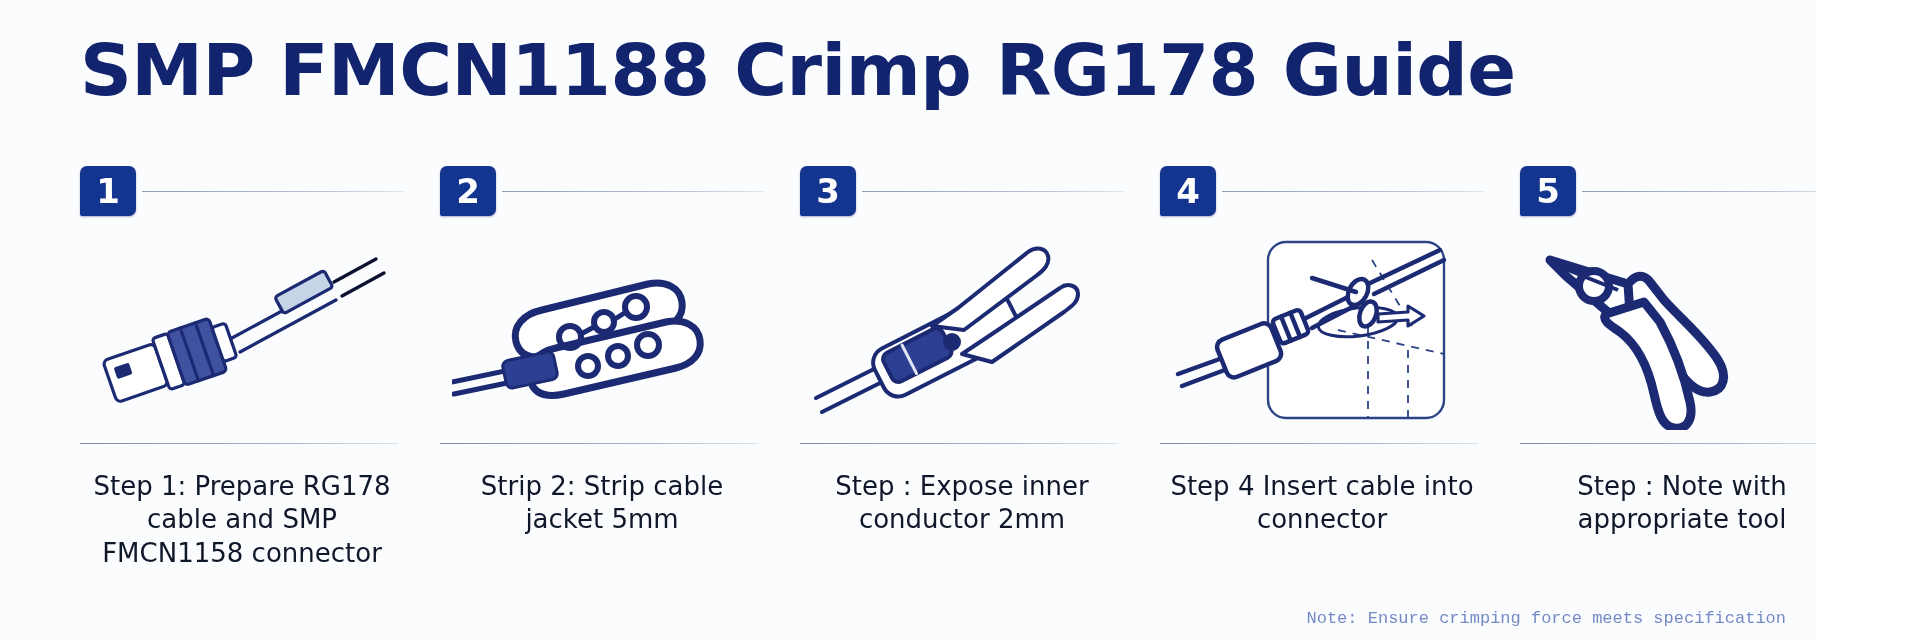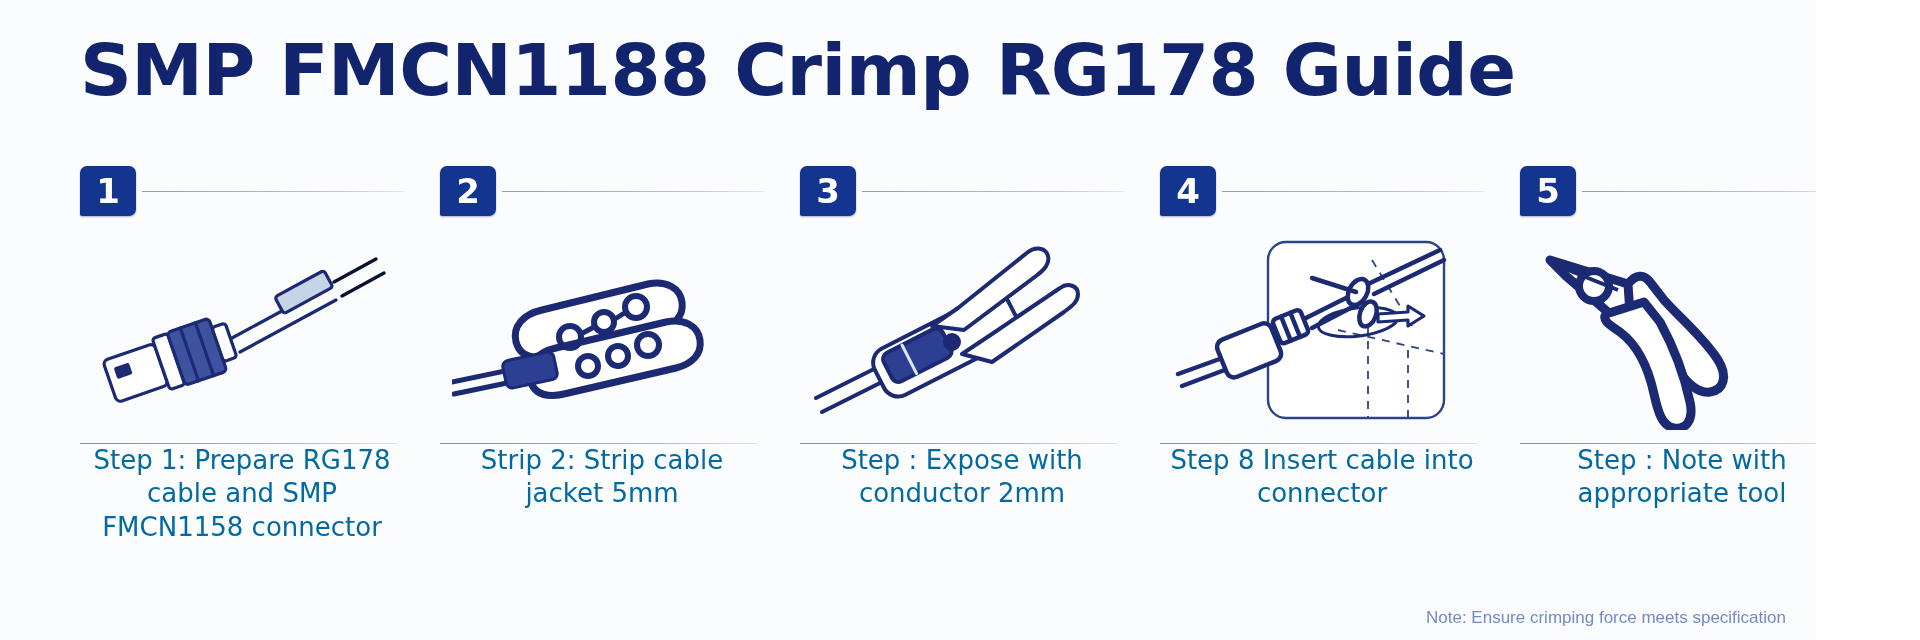--- a/index.html
+++ b/index.html
@@ -85,33 +85,34 @@
     justify-content: center;
   }
   .illus svg { display: block; }
   
   .caption-rule {
     height: 1px;
     margin: 8px 6px 0 0;
     background: linear-gradient(to right, #7d8ba6 0%, #a9b4c8 65%, #dfe4ed 100%);
   }
   .caption {
+    margin-top: 26px;
     font-family: "DejaVu Sans", sans-serif;
     font-size: 26px;
     line-height: 1.28;
-    color: #0369a1;
+    color: #0f172a;
     text-align: center;
     padding: 0 6px;
   }
   
   #note {
     position: absolute;
     right: 30px;
     bottom: 12px;
-    font-family: Liberation Sans, sans-serif;
+    font-family: Liberation Mono, monospace;
     font-size: 17px;
     color: #5c76bd;
     opacity: 0.85;
     white-space: nowrap;
   }
 </style>
 </head>
 <body>
 
 <div id="page">
@@ -223,21 +224,21 @@
 
             <path d="M120 96 L146 78 L216 22 C224 16 234 18 236 26 C238 34 232 40 224 46 L152 100 Z" fill="#ffffff"></path>
 
             <path d="M150 124 L180 104 L248 58 C256 52 266 56 266 64 C266 72 260 76 252 82 L180 132 Z" fill="#ffffff"></path>
 
             <circle cx="140" cy="112" r="7" fill="#1b2a72"></circle>
           </g>
         </svg>
       </div>
       <div class="caption-rule"></div>
-      <div class="caption">Step : Expose with conductor 2mm</div>
+      <div class="caption">Step : Expose inner conductor 2mm</div>
     </div>
 
     <div class="step-col">
       <div class="badge-row">
         <div class="badge">4</div>
         <div class="badge-rule"></div>
       </div>
       <div class="illus">
         <svg width="300" height="200" viewBox="0 0 300 200">
 
@@ -275,21 +276,21 @@
             <line x1="196" y1="54" x2="268" y2="20"></line>
             <line x1="202" y1="64" x2="272" y2="30"></line>
 
             <line x1="140" y1="48" x2="184" y2="62"></line>
           </g>
 
           <path d="M206 84 L236 82 L236 76 L252 86 L236 96 L236 90 L206 92 Z" fill="#ffffff" stroke="#1b2a72" stroke-width="3.2" stroke-linejoin="round"></path>
         </svg>
       </div>
       <div class="caption-rule"></div>
-      <div class="caption">Step 8  Insert cable into connector</div>
+      <div class="caption">Step 4  Insert cable into connector</div>
     </div>
 
     <div class="step-col">
       <div class="badge-row">
         <div class="badge">5</div>
         <div class="badge-rule"></div>
       </div>
       <div class="illus">
         <svg width="300" height="200" viewBox="0 0 300 200">
           <g fill="#ffffff" stroke="#1b2a72" stroke-width="9" stroke-linejoin="round" stroke-linecap="round">

